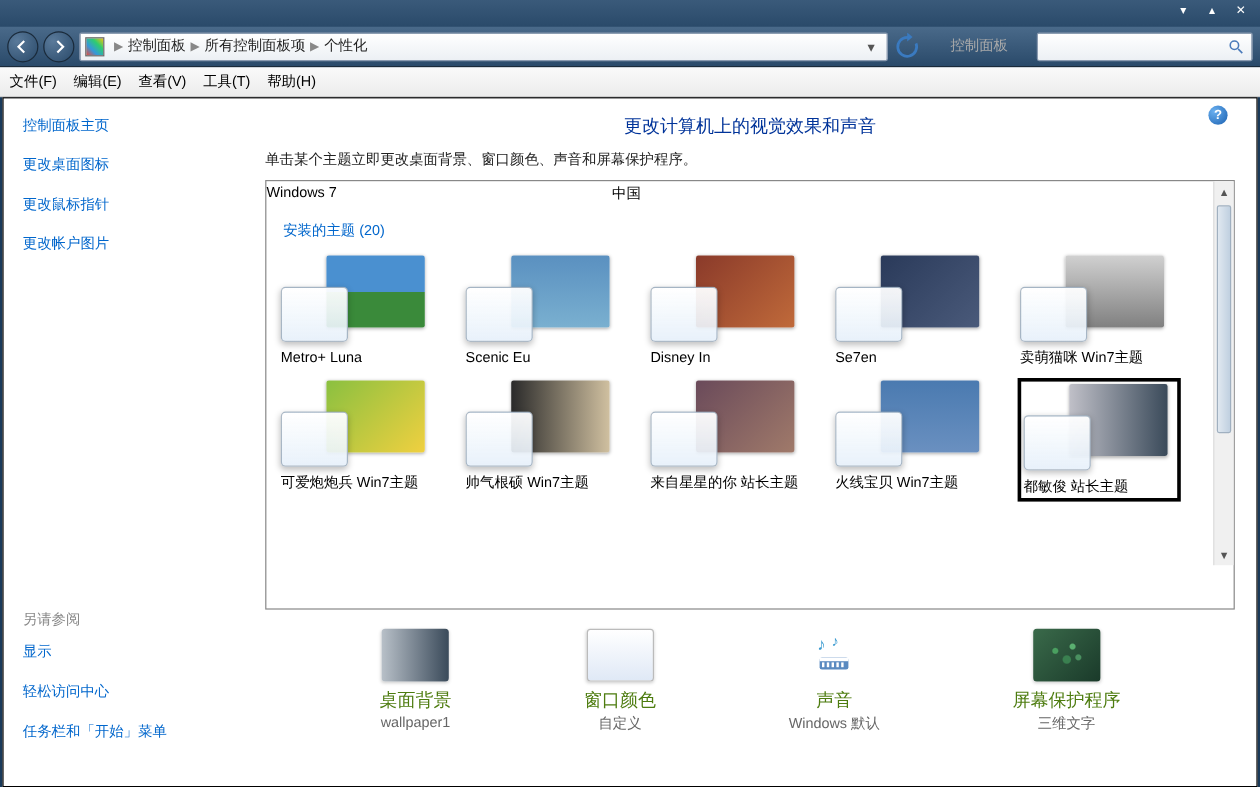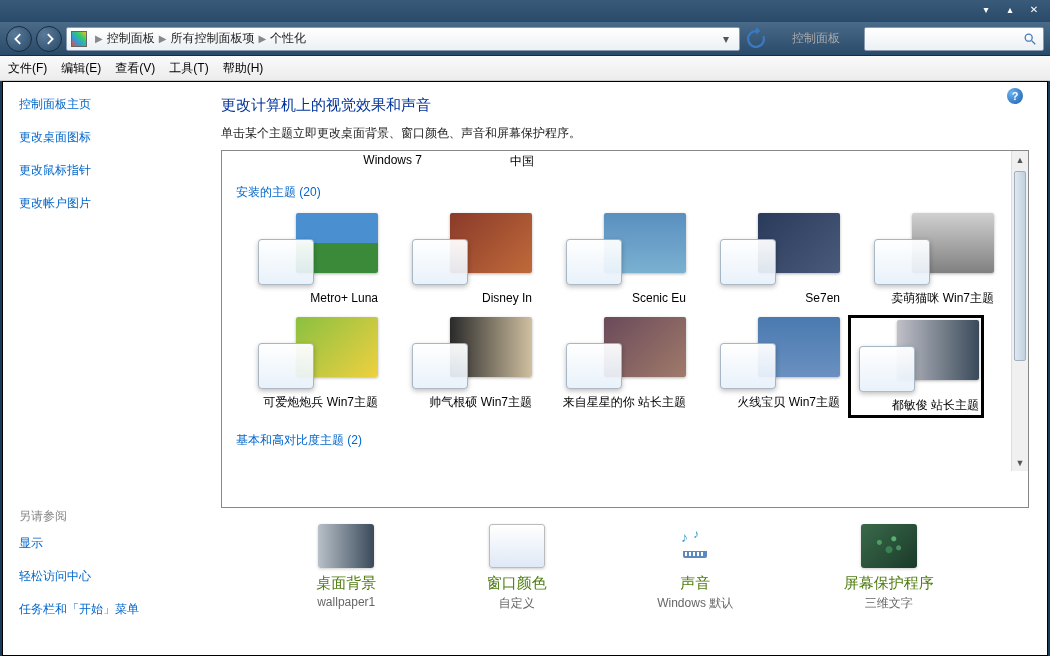--- a/index.html
+++ b/index.html
@@ -25,32 +25,32 @@
 .menubar span { cursor: pointer; }
 
 .content-area { display: flex; height: 575px; background: #fff; border: 1px solid #000; margin: 0 2px 2px 2px; }
 
 .sidebar { width: 200px; padding: 14px 16px; position: relative; }
 .sidebar .link { color: #0066cc; font-size: 12px; margin-bottom: 16px; cursor: pointer; }
 .sidebar .graytext { color: #888; font-size: 12px; margin-bottom: 10px; }
 .help-icon { position: absolute; top: 6px; right: -820px; width: 16px; height: 16px; border-radius: 50%; background: radial-gradient(circle at 30% 30%, #6ab0f0, #1a60b0); color: #fff; font-size: 11px; display: flex; align-items: center; justify-content: center; font-weight: bold; cursor: pointer; }
 
 .main { flex: 1; padding: 14px 18px; position: relative; }
-.main h1 { color: #003399; font-size: 15px; font-weight: normal; margin-bottom: 10px; }
+.main h1 { color: #003399; font-size: 15px; font-weight: normal; margin-bottom: 10px; text-align: center; }
 .main .desc { font-size: 12px; color: #222; margin-bottom: 8px; }
 
 .theme-box { border: 1px solid #888; height: 358px; position: relative; }
 .theme-header-row { display: flex; font-size: 12px; padding: 2px 0 4px 0; }
-.theme-header-row div:first-child { width: 200px; text-align: right; }
+.theme-header-row div:first-child { width: 200px; text-align: left; }
 .theme-header-row div:last-child { width: 200px; text-align: center; }
 .scroll-inner { padding: 6px 10px; }
 .section-title { color: #0066cc; font-size: 12px; margin: 4px 0 10px 4px; }
 
 .theme-grid { display: flex; flex-wrap: wrap; gap: 6px 6px; }
-.theme-item { width: 148px; display: flex; flex-direction: column; align-items: flex-end; cursor: pointer; padding: 2px; }
+.theme-item { width: 148px; display: flex; flex-direction: column; align-items: flex-start; cursor: pointer; padding: 2px; }
 .theme-item.selected { border: 3px solid #000; width: 136px; }
 .theme-preview { width: 120px; height: 72px; position: relative; margin-bottom: 6px; }
 .theme-bg { position: absolute; right: 0; top: 0; width: 82px; height: 60px; border-radius: 2px; box-shadow: 0 1px 3px rgba(0,0,0,0.3); }
 .theme-bg.stack::before { content: ''; position: absolute; left: -6px; top: -3px; width: 82px; height: 60px; background: inherit; border-radius: 2px; z-index: -1; opacity: 0.7; }
 .theme-bg.stack::after { content: ''; position: absolute; left: -12px; top: -6px; width: 82px; height: 60px; background: inherit; border-radius: 2px; z-index: -2; opacity: 0.5; }
 .theme-window { position: absolute; left: 0; bottom: 0; width: 56px; height: 46px; background: linear-gradient(to bottom, rgba(255,255,255,0.95), rgba(230,240,250,0.9)); border: 1px solid rgba(120,140,160,0.6); border-radius: 4px; box-shadow: 0 2px 5px rgba(0,0,0,0.25); }
 .theme-label { font-size: 12px; text-align: center; line-height: 1.3; }
 
 .scrollbar-v { position: absolute; right: 0; top: 0; bottom: 36px; width: 17px; background: #f0f0f0; border-left: 1px solid #ddd; }
 .scrollbar-v .arrow { height: 17px; display: flex; align-items: center; justify-content: center; font-size: 9px; color: #555; cursor: pointer; }
@@ -149,34 +149,34 @@
         <div class="theme-grid" id="theme-grid">
             <div class="theme-item">
               <div class="theme-preview">
                 <div class="theme-bg" style="background: linear-gradient(rgb(74, 144, 208) 50%, rgb(58, 138, 58) 50%);"></div>
                 <div class="theme-window"></div>
               </div>
               <div class="theme-label">Metro+ Luna</div>
             </div>
             <div class="theme-item">
               <div class="theme-preview">
+                <div class="theme-bg stack" style="background: linear-gradient(rgb(90, 144, 192), rgb(122, 176, 208));"></div>
+                <div class="theme-window"></div>
+              </div>
+              <div class="theme-label">Scenic Eu</div>
+            </div>
+            <div class="theme-item">
+              <div class="theme-preview">
                 <div class="theme-bg stack" style="background: linear-gradient(135deg, rgb(138, 58, 42), rgb(192, 106, 58));"></div>
                 <div class="theme-window"></div>
               </div>
               <div class="theme-label">Disney In</div>
             </div>
             <div class="theme-item">
               <div class="theme-preview">
-                <div class="theme-bg stack" style="background: linear-gradient(rgb(90, 144, 192), rgb(122, 176, 208));"></div>
-                <div class="theme-window"></div>
-              </div>
-              <div class="theme-label">Scenic Eu</div>
-            </div>
-            <div class="theme-item">
-              <div class="theme-preview">
                 <div class="theme-bg stack" style="background: linear-gradient(135deg, rgb(42, 58, 90), rgb(74, 90, 122));"></div>
                 <div class="theme-window"></div>
               </div>
               <div class="theme-label">Se7en</div>
             </div>
             <div class="theme-item">
               <div class="theme-preview">
                 <div class="theme-bg stack" style="background: linear-gradient(rgb(208, 208, 208), rgb(128, 128, 128));"></div>
                 <div class="theme-window"></div>
               </div>
@@ -211,21 +211,20 @@
               <div class="theme-label">火线宝贝 Win7主题</div>
             </div>
             <div class="theme-item selected">
               <div class="theme-preview">
                 <div class="theme-bg stack" style="background: linear-gradient(to right, rgb(192, 192, 200), rgb(58, 74, 90));"></div>
                 <div class="theme-window"></div>
               </div>
               <div class="theme-label">都敏俊 站长主题</div>
             </div>
           </div>
-        <div class="section-title" style="margin-top:14px">基本和高对比度主题 (2)</div>
       </div>
       <div class="scrollbar-v">
         <div class="arrow">▲</div>
         <div class="thumb"></div>
         <div class="arrow" style="position:absolute;bottom:0;left:0;right:0">▼</div>
       </div>
     </div>
 
     <div class="bottom-row">
       <div class="bottom-item">

